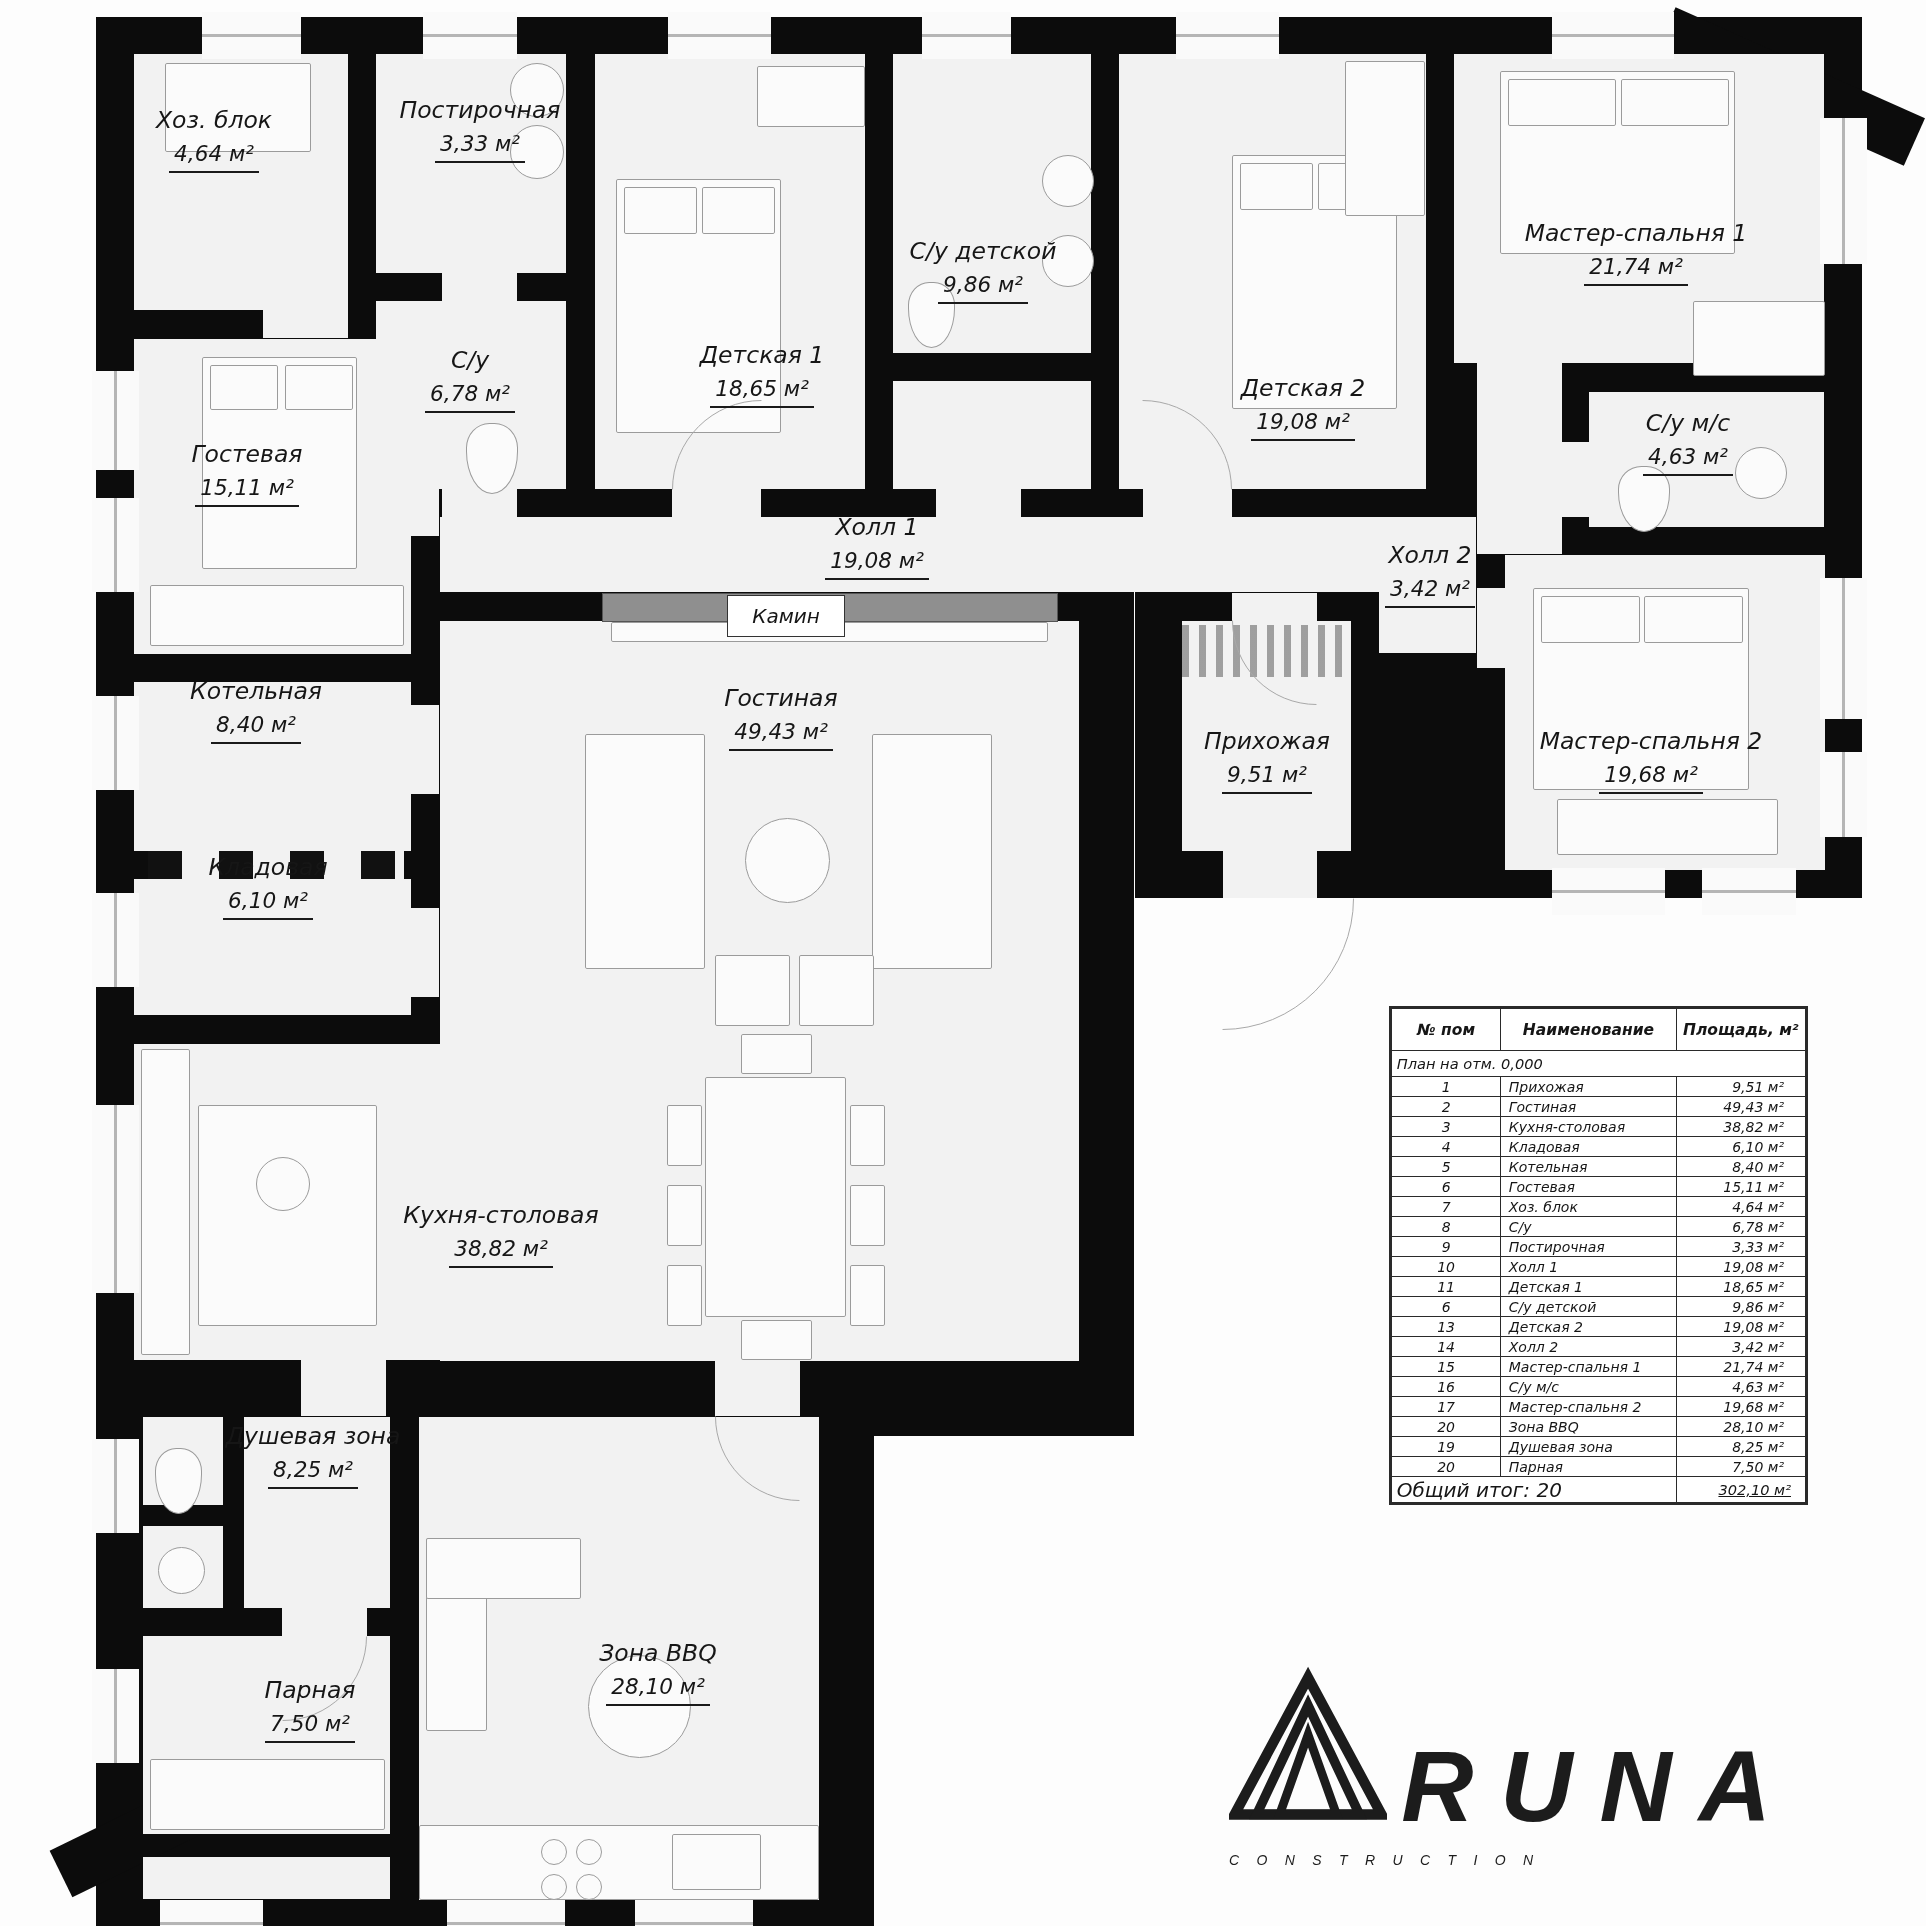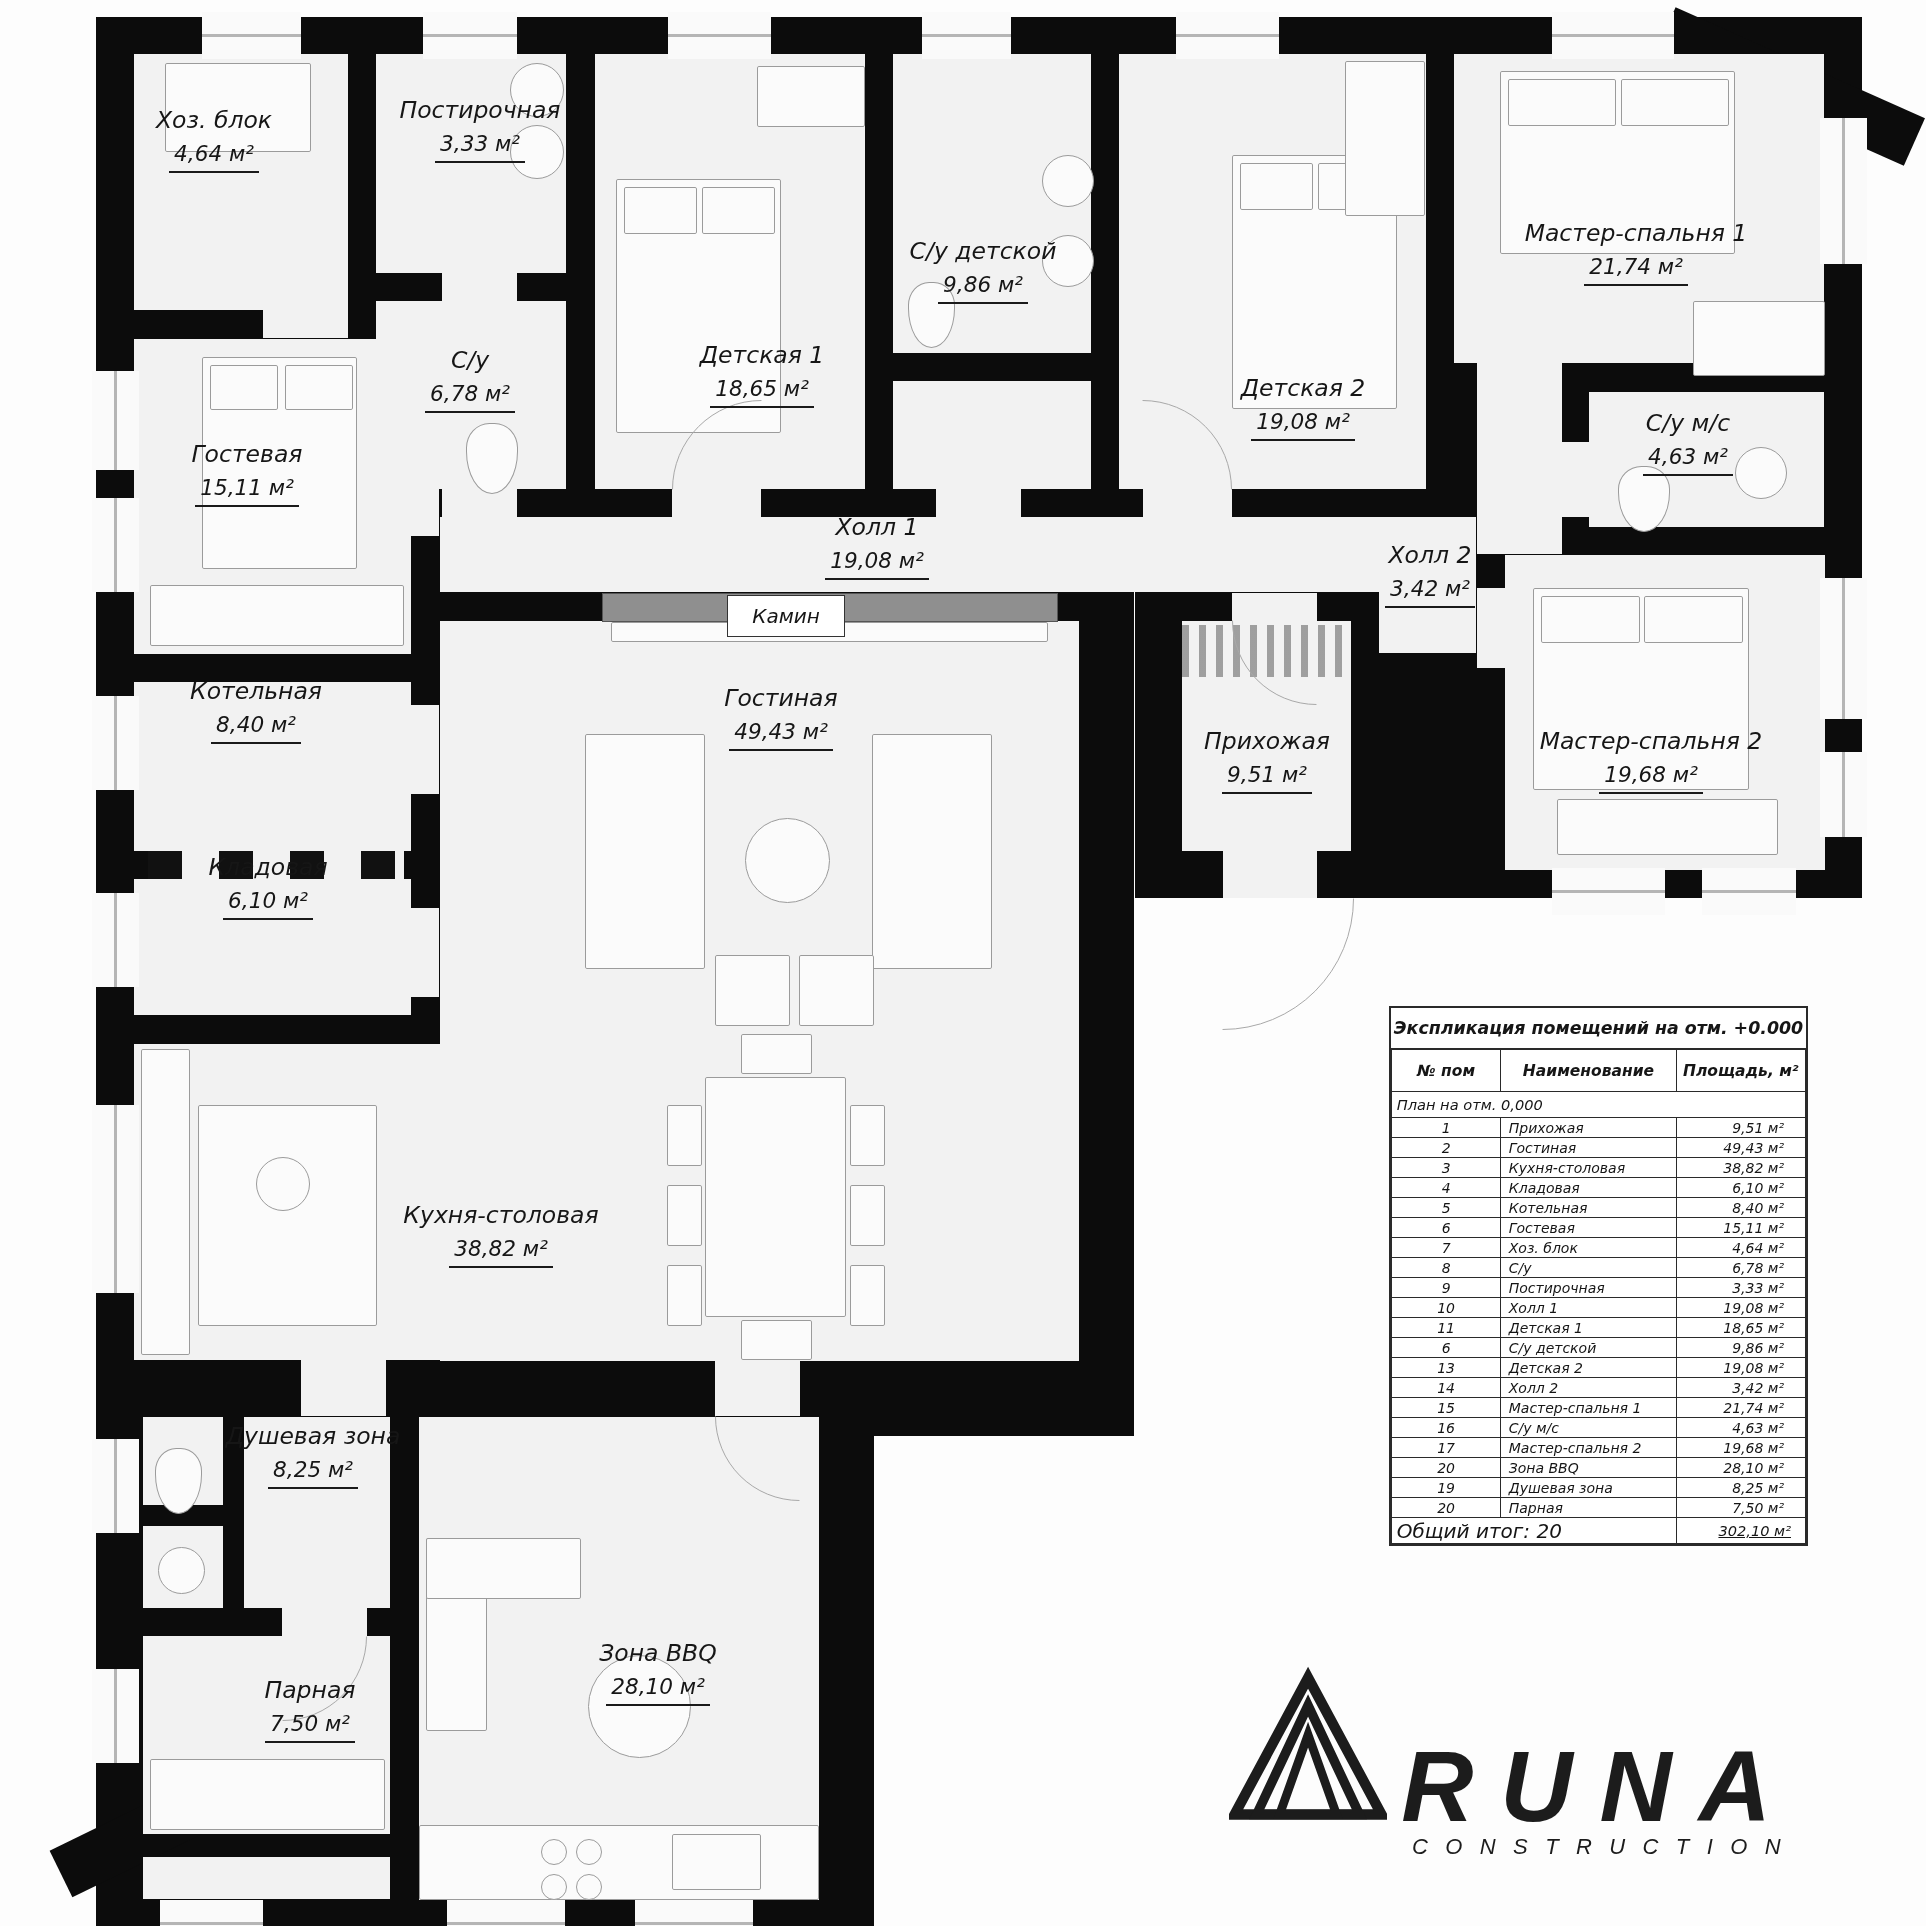--- a/index.html
+++ b/index.html
@@ -36,22 +36,22 @@
   table.lg td.nm{text-align:left;padding-left:7.5px;}
   table.lg td.ar{text-align:right;padding-right:21px;}
   table.lg td.section{text-align:left;font-size:14.6px;height:26px;padding-left:4.7px;}
   table.lg td.total-l{text-align:left;font-size:20px;height:26px;}
   table.lg td.total-v{text-align:right;font-size:14.6px;padding-right:14px;text-decoration:underline;}
   
   .logo{position:absolute;left:1229px;top:1659px;width:569px;font-style:italic;}
   .logo .row{display:flex;align-items:flex-end;}
   .logo .brand{font-family:"Liberation Sans","DejaVu Sans",sans-serif;font-size:100px;font-weight:600;
                letter-spacing:27px;color:#1c1c1c;line-height:.9;margin-left:14px;margin-bottom:2.8px;}
-  .logo .sub{font-family:"Liberation Sans","DejaVu Sans",sans-serif;font-size:22px;font-weight:500;
-             letter-spacing:17.4px;color:#1c1c1c;text-align:right;white-space:nowrap;}
+  .logo .sub{font-family:"Liberation Sans","DejaVu Sans",sans-serif;font-size:14px;font-weight:500;
+             letter-spacing:17.4px;color:#1c1c1c;text-align:left;margin-top:18px;white-space:nowrap;}
 </style>
 </head>
 <body>
 
 <div class="page">
   <div id="plan" class="abs" style="left:0;top:0;width:1926px;height:1926px;">
       <div class="black" style="left: 96px; top: 16.5px; width: 1766px; height: 516px;"></div>
       <div class="black" style="left: 96px; top: 533px; width: 1038px; height: 903px;"></div>
       <div class="black" style="left: 1135px; top: 533px; width: 727px; height: 365px;"></div>
       <div class="black" style="left: 96px; top: 1389px; width: 778px; height: 539px;"></div>
@@ -311,21 +311,20 @@
         <div class="rname">Парная</div>
         <div><span class="rarea">7,50 м²</span></div>
       </div>
       <div class="rl" style="left: 658px; top: 1639px;">
         <div class="rname">Зона BBQ</div>
         <div><span class="rarea">28,10 м²</span></div>
       </div>
     </div>
 
   <div class="legend">
-    <div class="ttl">Экспликация помещений на отм. +0.000</div>
     <table class="lg">
       <colgroup>
           <col class="c1">
           <col class="c2">
           <col class="c3">
         </colgroup>
       <thead>
         <tr>
           <th>№ пом</th>
           <th>Наименование</th>

